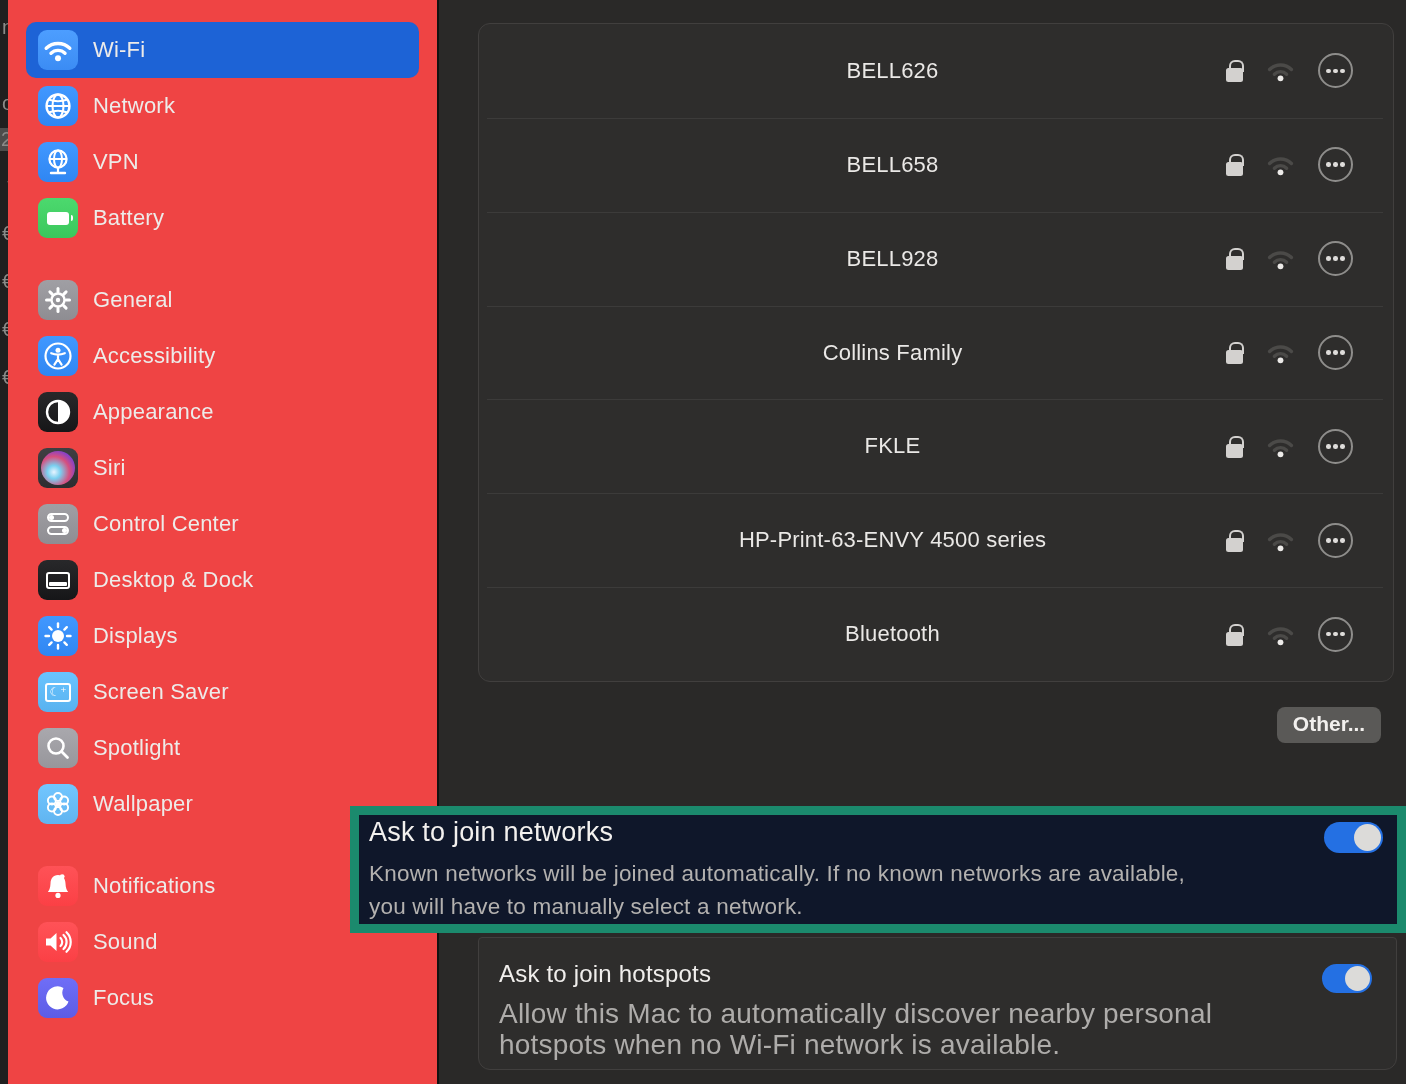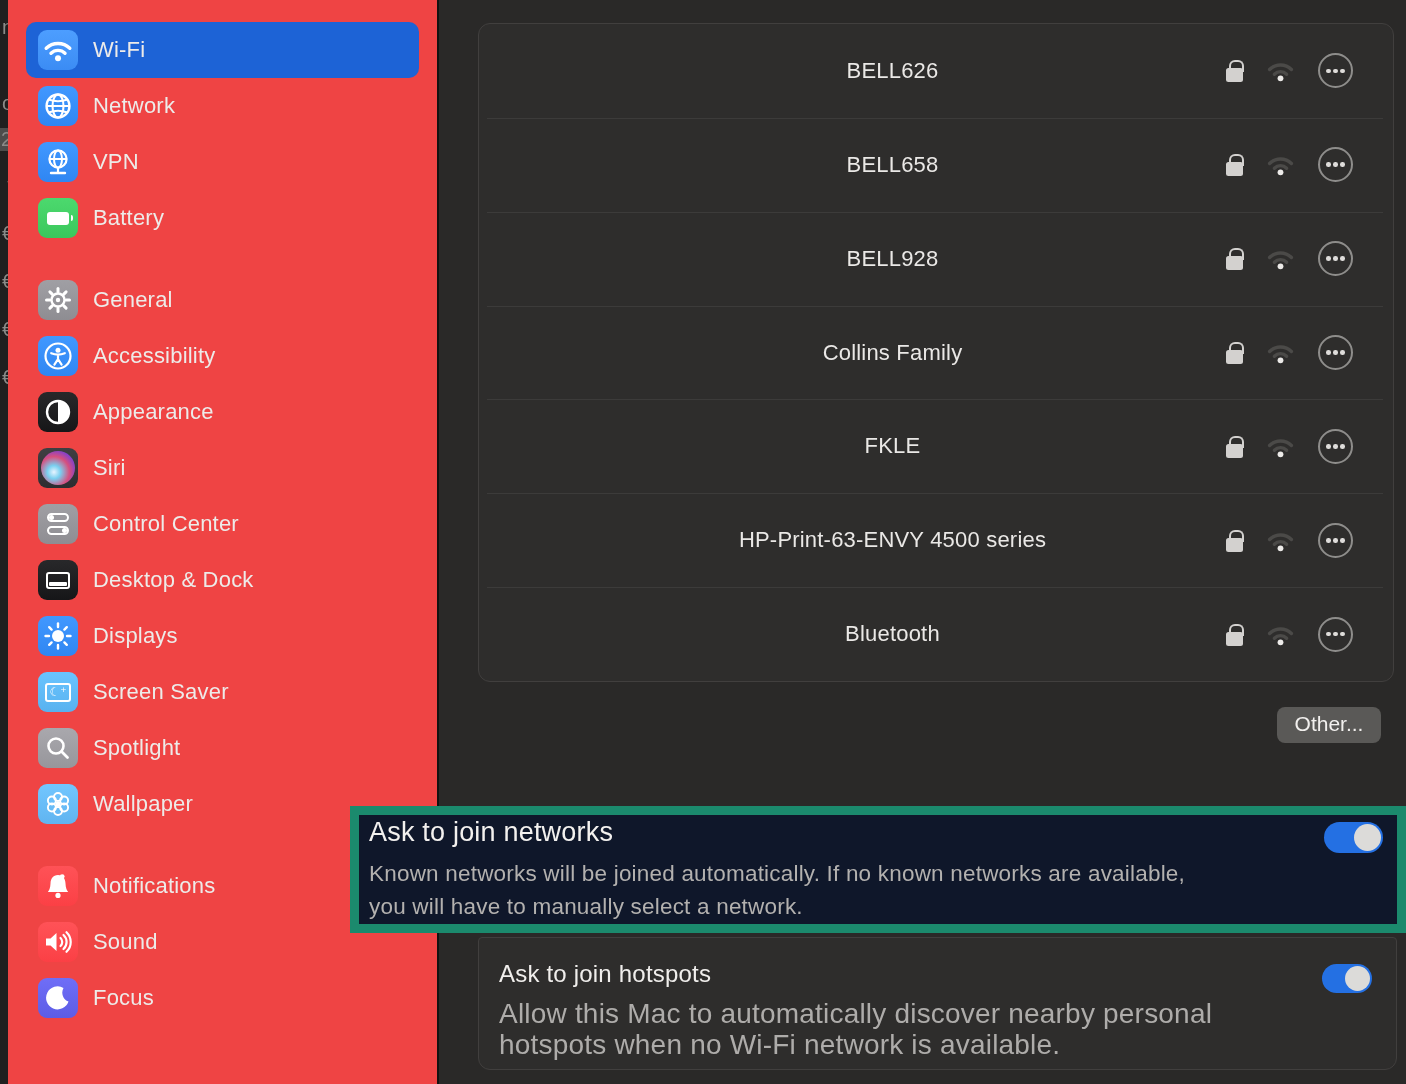--- a/index.html
+++ b/index.html
@@ -41,21 +41,21 @@
   .net-row{flex:1;display:flex;align-items:center;padding:0 40px 0 80px;position:relative;}
   .net-row + .net-row::before{content:"";position:absolute;left:8px;right:10px;top:0;height:1px;background:#3c3b3a;}
   .net-name{color:#eae8e6;font-size:22px;flex:1;letter-spacing:.2px;}
   .row-icons{display:flex;align-items:center;gap:23px;}
   .lock{width:17px;height:14px;background:#d3d1cf;border-radius:2.5px;position:relative;margin-top:9px;}
   .lock::before{content:"";position:absolute;left:2.6px;top:-8px;width:11.5px;height:10px;border:2.6px solid #d3d1cf;border-bottom:none;border-radius:6px 6px 0 0;}
   .more{width:35px;height:35px;border-radius:50%;border:2px solid #8e8d8b;display:flex;align-items:center;justify-content:center;gap:2.6px;cursor:pointer;}
   .more i{width:4.6px;height:4.6px;border-radius:50%;background:#dedcda;}
 
   
-  .other-btn{position:absolute;left:1277px;top:707px;width:104px;height:36px;background:#5a5957;border:none;border-radius:8px;color:#f2f0ee;font-size:21px;z-index:2;cursor:pointer;padding-bottom:3px;}
+  .other-btn{position:absolute;left:1277px;top:707px;width:104px;height:36px;background:#5a5957;border:none;border-radius:8px;color:#f2f0ee;font-size:21px;z-index:2;cursor:pointer;padding-bottom:3px;font-weight:bold;}
 
   
   .green-box{position:absolute;left:350px;top:806px;width:1056px;height:127px;border:9px solid #1b8a6d;background:#0f172a;z-index:6;}
   .gb-title{position:absolute;left:10px;top:2px;color:#f3f1ef;font-size:27px;letter-spacing:.2px;}
   .gb-desc{position:absolute;left:10px;top:42px;width:830px;color:#b3b1af;font-size:22.5px;line-height:33px;letter-spacing:.2px;}
   .green-box .toggle{position:absolute;right:14px;top:7px;}
 
   
   .hotspot-panel{position:absolute;left:478px;top:937px;width:919px;height:133px;background:#2e2d2c;border:1px solid #413f3e;border-radius:4px 4px 12px 12px;z-index:2;}
   .hs-title{position:absolute;left:20px;top:22px;color:#f0eeec;font-size:24px;letter-spacing:.2px;}

